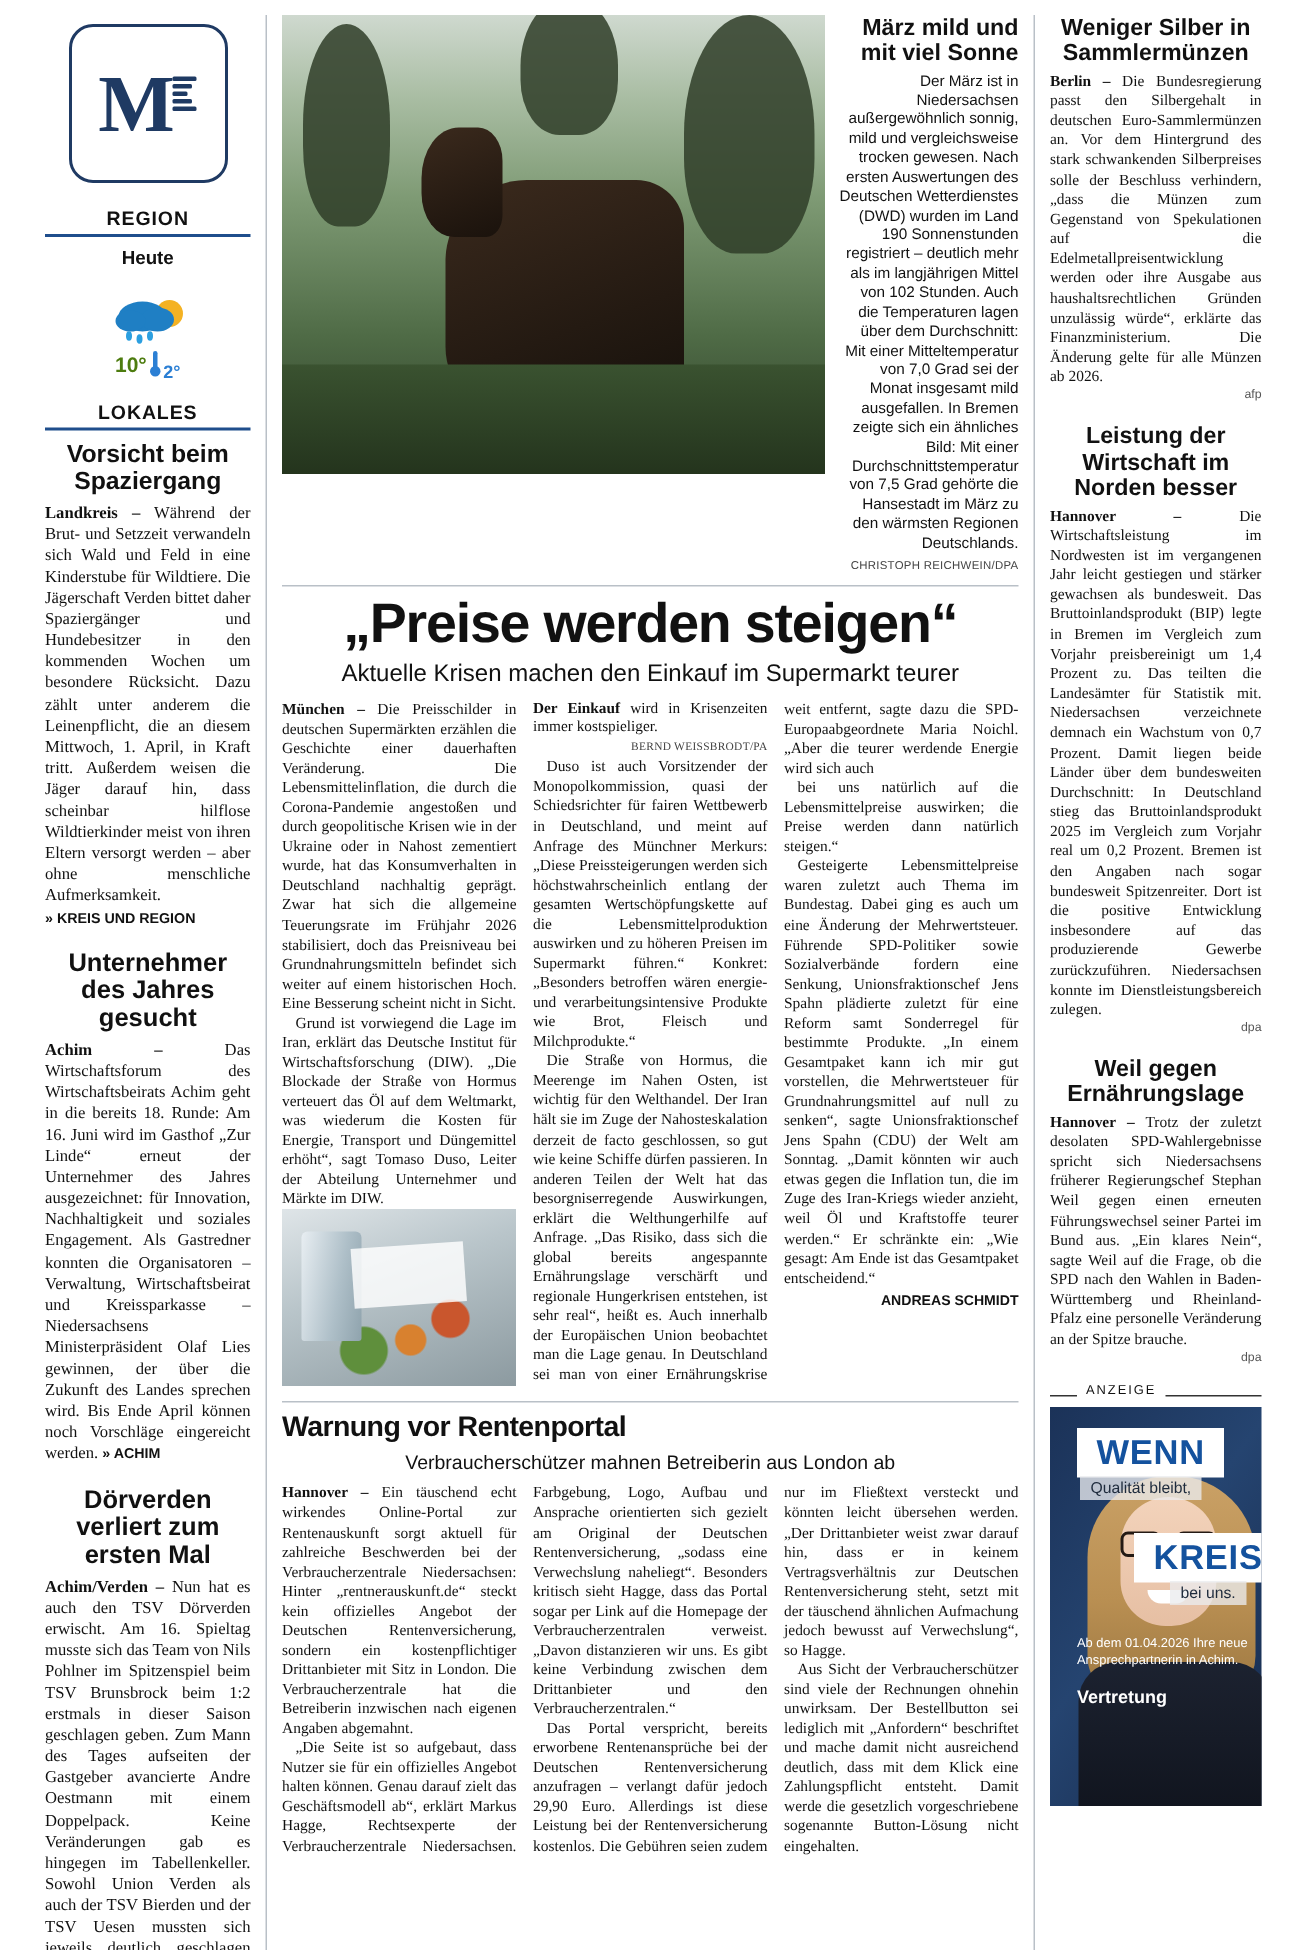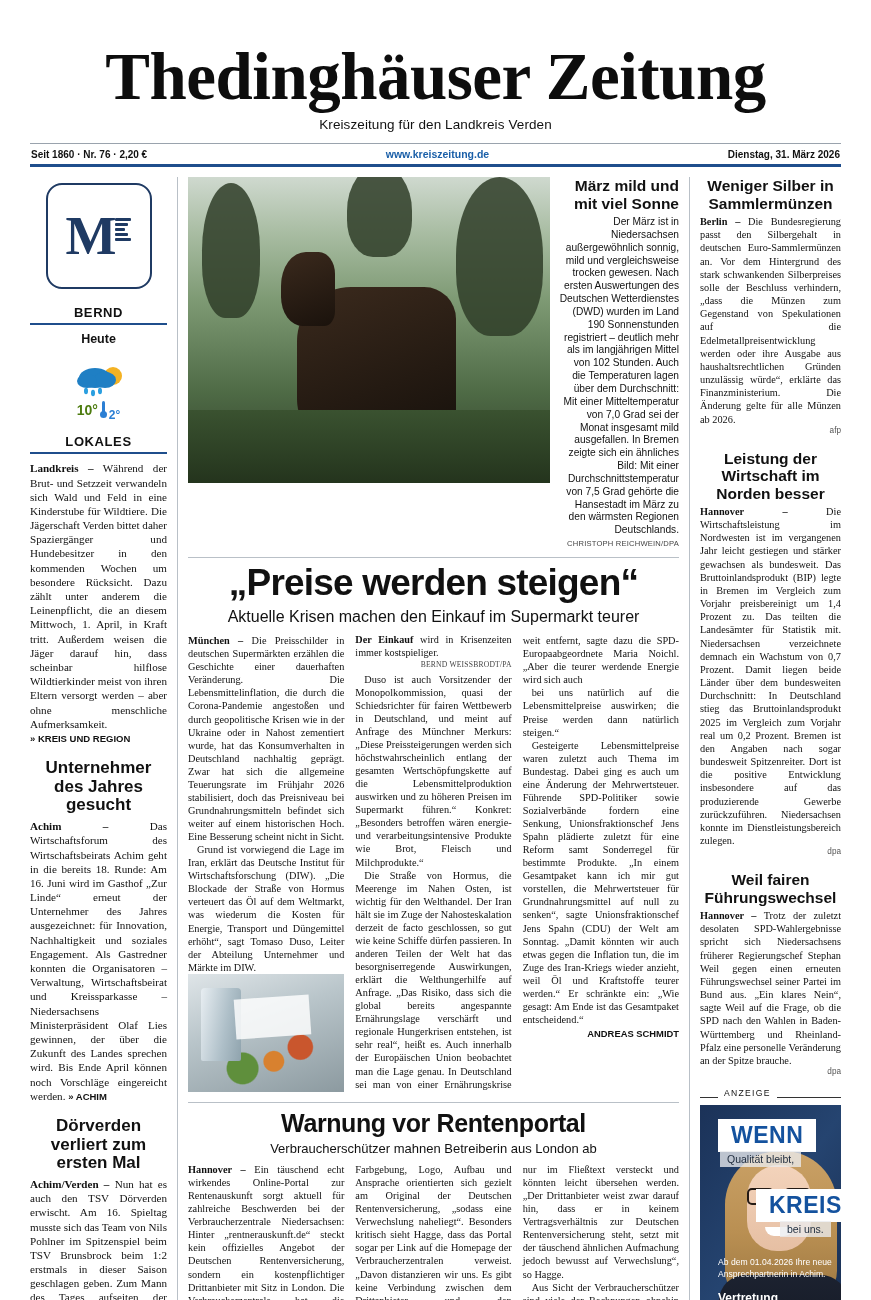--- a/index.html
+++ b/index.html
@@ -143,21 +143,21 @@
     border-radius: 4px 4px 2px 2px;
   }
   .inline-photo .label {
     position: absolute; left: 30%; top: 20%; width: 48%; height: 34%;
     background: rgba(255,255,255,.82); transform: rotate(-4deg);
   }
   .cap { font-size: 10.2px; line-height: 1.22; }
   .cap-credit { font-size: 7.6px; color: #444; text-align: right; letter-spacing: .2px; margin-top: 1px; margin-bottom: 3px; }
 
   .second-rule { border-top: 1px solid #b9c0c7; margin: 10px 0 7px 0; }
-  .head2 { font-size: 25px; font-weight: 700; text-align: center; line-height: 1.05; letter-spacing: -0.4px; }
+  .head2 { font-size: 19px; font-weight: 700; line-height: 1.05; letter-spacing: -0.4px; }
   .sub2 { font-size: 13px; text-align: center; margin-top: 5px; margin-bottom: 7px; }
 
   
   .art-head-r { font-size: 15.5px; font-weight: 700; text-align: center; line-height: 1.12; margin-bottom: 3px; }
   .body-s {
     font-family: "Liberation Serif", serif;
     font-size: 10.3px; line-height: 1.28; text-align: justify;
     hyphens: auto; -webkit-hyphens: auto;
   }
   .agency { font-size: 8.2px; color: #555; text-align: right; font-family:"Liberation Sans",sans-serif; }
@@ -228,48 +228,37 @@
     background: linear-gradient(160deg,#3b2a1d,#1a120c);
     border-radius: 46% 30% 20% 40%;
   }
   .ph-ground { position:absolute; left:0; right:0; bottom:0; height: 24%; background: linear-gradient(180deg,#3a5230,#24341d); }
 </style>
 </head>
 <body>
 
 <div class="page">
 
-  <header class="masthead">
-    <div class="masthead-title">Thedinghäuser Zeitung</div>
-    <div class="masthead-sub">Kreiszeitung für den Landkreis Verden</div>
-    <div class="rule-top"></div>
-    <div class="dateline">
-      <span>Seit 1860 · Nr. 76 · 2,20 €</span>
-      <span class="url">www.kreiszeitung.de</span>
-      <span>Dienstag, 31. März 2026</span>
-    </div>
-    <div class="rule-blue"></div>
-  </header>
 
   <div class="grid">
 
     <aside class="col-left">
 
       <div class="logo-box">
         <span class="logo-m">M</span>
         <span class="logo-k">
           <span style="width:16px"></span>
             <span style="width:13px"></span>
             <span style="width:10px"></span>
           <span style="width:13px"></span>
             <span style="width:16px"></span>
         </span>
       </div>
 
-      <div class="sec-head">BERND</div>
+      <div class="sec-head">REGION</div>
       <div class="sec-rule"></div>
 
       <div class="weather-row">
         <div class="weather-day">
           <div class="weather-label">Heute</div>
           <div class="weather-ico">
             <svg width="60" height="38" viewBox="0 0 60 38">
               <circle cx="44" cy="13" r="9" fill="#f4b223"></circle>
               <ellipse cx="26" cy="15" rx="16" ry="10" fill="#1f7fc4"></ellipse>
               <ellipse cx="36" cy="17" rx="11" ry="8" fill="#1f7fc4"></ellipse>
@@ -287,20 +276,21 @@
               </span>
             <span class="t-lo">2°</span>
           </div>
         </div>
       </div>
 
       <div class="sec-head">LOKALES</div>
       <div class="sec-rule"></div>
 
       <article>
+        <h2 class="art-head-l">Vorsicht beim Spaziergang</h2>
         <div class="body-l"><b>Landkreis –</b><span> Während der Brut- und Setzzeit verwandeln sich Wald und Feld in eine Kinderstube für Wildtiere. Die Jägerschaft Verden bittet daher Spaziergänger und Hundebesitzer in den kommenden Wochen um besondere Rücksicht. Dazu zählt unter anderem die Leinenpflicht, die an diesem Mittwoch, 1. April, in Kraft tritt. Außerdem weisen die Jäger darauf hin, dass scheinbar hilflose Wildtierkinder meist von ihren Eltern versorgt werden – aber ohne menschliche Aufmerksamkeit. </span><span class="ref">» KREIS UND REGION</span></div>
       </article>
 
       <div class="gap-l"></div>
 
       <article>
         <h2 class="art-head-l2">Unternehmer des Jahres gesucht</h2>
         <div class="body-l"><b>Achim –</b><span> Das Wirtschaftsforum des Wirtschaftsbeirats Achim geht in die bereits 18. Runde: Am 16. Juni wird im Gasthof „Zur Linde“ erneut der Unternehmer des Jahres ausgezeichnet: für Innovation, Nachhaltigkeit und soziales Engagement. Als Gastredner konnten die Organisatoren – Verwaltung, Wirtschaftsbeirat und Kreissparkasse – Niedersachsens Ministerpräsident Olaf Lies gewinnen, der über die Zukunft des Landes sprechen wird. Bis Ende April können noch Vorschläge eingereicht werden. </span><span class="ref">» ACHIM</span></div>
       </article>
 
@@ -383,21 +373,21 @@
 
       <article>
         <h2 class="art-head-r">Leistung der Wirtschaft im Norden besser</h2>
         <div class="body-s"><b>Hannover –</b><span> Die Wirtschaftsleistung im Nordwesten ist im vergangenen Jahr leicht gestiegen und stärker gewachsen als bundesweit. Das Bruttoinlandsprodukt (BIP) legte in Bremen im Vergleich zum Vorjahr preisbereinigt um 1,4 Prozent zu. Das teilten die Landesämter für Statistik mit. Niedersachsen verzeichnete demnach ein Wachstum von 0,7 Prozent. Damit liegen beide Länder über dem bundesweiten Durchschnitt: In Deutschland stieg das Bruttoinlandsprodukt 2025 im Vergleich zum Vorjahr real um 0,2 Prozent. Bremen ist den Angaben nach sogar bundesweit Spitzenreiter. Dort ist die positive Entwicklung insbesondere auf das produzierende Gewerbe zurückzuführen. Niedersachsen konnte im Dienstleistungsbereich zulegen.</span></div>
         <div class="agency">dpa</div>
       </article>
 
       <div class="gap-r"></div>
 
       <article>
-        <h2 class="art-head-r">Weil fairen Führungswechsel</h2>
+        <h2 class="art-head-r">Weil gegen Ernährungslage</h2>
         <div class="body-s"><b>Hannover –</b><span> Trotz der zuletzt desolaten SPD-Wahlergebnisse spricht sich Niedersachsens früherer Regierungschef Stephan Weil gegen einen erneuten Führungswechsel seiner Partei im Bund aus. „Ein klares Nein“, sagte Weil auf die Frage, ob die SPD nach den Wahlen in Baden-Württemberg und Rheinland-Pfalz eine personelle Veränderung an der Spitze brauche.</span></div>
         <div class="agency">dpa</div>
       </article>
 
       <div class="anzeige">
         <span class="ln"></span>
         <span class="tx">ANZEIGE</span>
         <span class="ln2"></span>
       </div>
 

